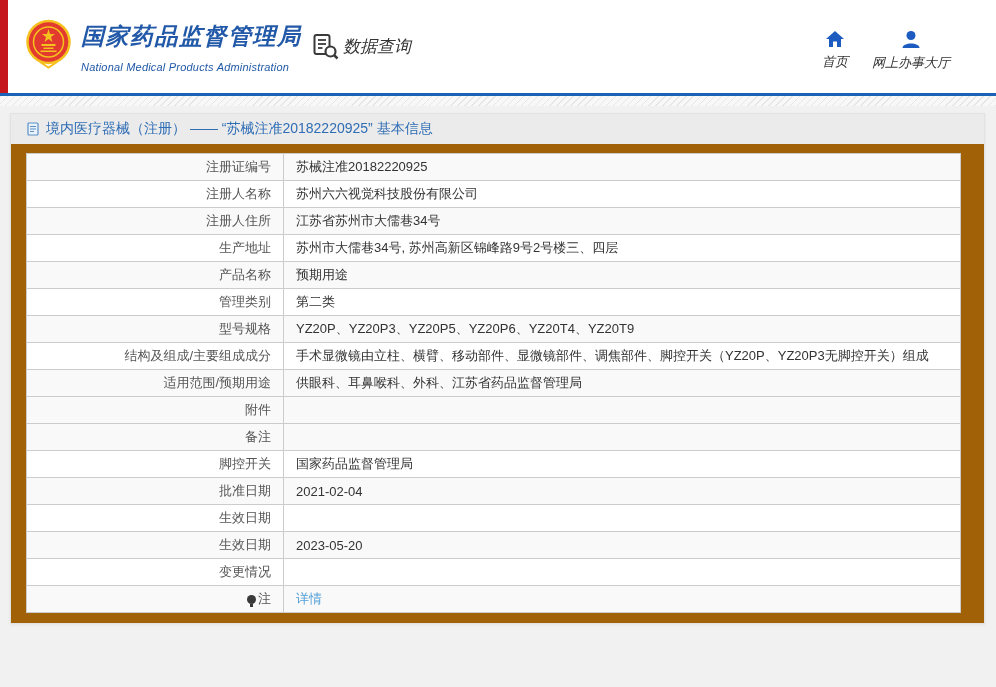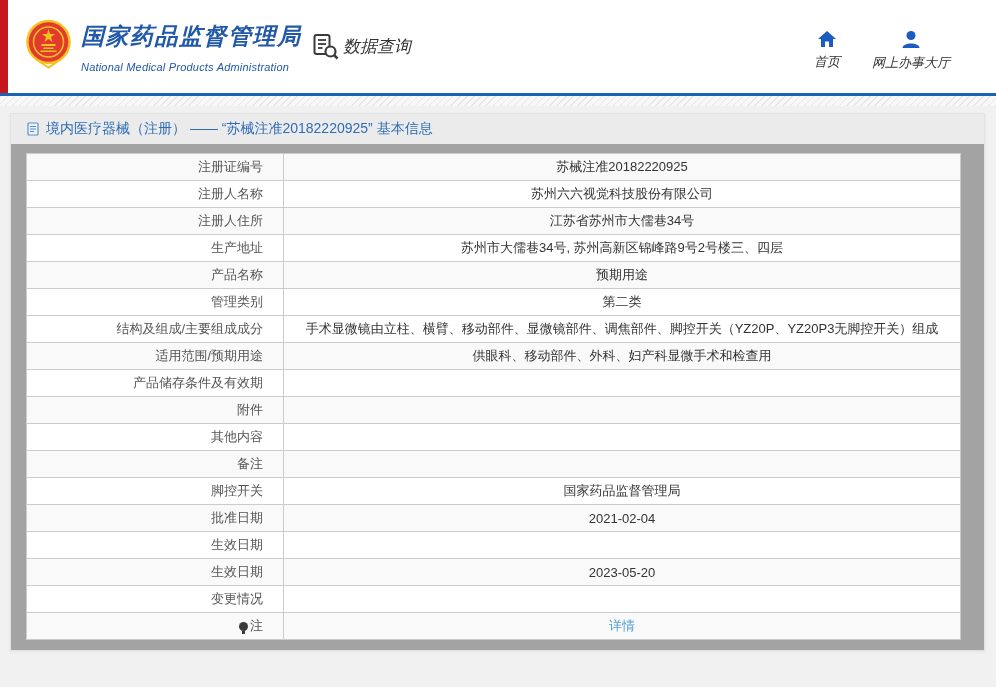--- a/index.html
+++ b/index.html
@@ -18,36 +18,36 @@
     font-family:"Liberation Sans","DejaVu Sans",sans-serif;
   }
   
   .header{position:relative;height:93px;background:#fff;font-style:italic;}
   .red-strip{position:absolute;left:0;top:0;width:8px;height:93px;background:var(--accent-red);}
   .brand{position:absolute;left:25px;top:19px;display:flex;align-items:flex-start;cursor:pointer;}
   .brand-text{margin-left:9px;margin-top:4px;}
   .brand-cn{font-size:23px;font-weight:bold;color:var(--brand-blue);letter-spacing:1.5px;line-height:1.15;}
   .brand-en{font-size:11px;color:var(--brand-blue);margin-top:12px;letter-spacing:.2px;}
   .section{position:absolute;left:312px;top:33px;display:flex;align-items:center;gap:4px;color:#333;font-size:17px;cursor:pointer;}
-  .nav{position:absolute;top:31px;right:46px;display:flex;gap:32px;}
+  .nav{position:absolute;top:31px;right:46px;display:flex;gap:24px;}
   .nav-item{display:flex;flex-direction:column;align-items:center;gap:6px;font-size:13px;color:#333;text-decoration:none;cursor:pointer;}
   
   .divider{height:3px;background:var(--divider-blue);}
   .hatch{height:10px;background-color:#f8f8f8;
     background-image:repeating-linear-gradient(135deg,rgba(110,110,110,.13) 0,rgba(110,110,110,.13) 1px,transparent 1px,transparent 5px);}
   
   .main{padding:7px 10px 0 10px;}
-  .card{width:975px;background:#a3a3a3;border:1px solid #e2e2e2;box-shadow:0 1px 3px rgba(0,0,0,.06);padding-bottom:10px;}
+  .card{width:975px;background:#a16207;border:1px solid #e2e2e2;box-shadow:0 1px 3px rgba(0,0,0,.06);padding-bottom:10px;}
   .card-title{height:30px;background:#ebebeb;display:flex;align-items:center;gap:7px;padding:0 16px;
     color:var(--title-blue);font-size:14px;}
   .table-wrap{margin:9px 23px 0 15px;}
   table{width:100%;border-collapse:collapse;table-layout:fixed;}
-  td{border:1px solid #ccc;height:27px;font-size:13px;padding:4px 20px;white-space:nowrap;overflow:hidden;}
+  td{border:1px solid #ccc;height:27px;font-size:13px;padding:4px 12px;white-space:nowrap;overflow:hidden;}
   td.label-cell{text-align:right;color:#555;}
-  td.value-cell{text-align:center;color:#333;}
+  td.value-cell{text-align:left;color:#333;}
   tr.odd{background:#f9f9f9;}
   tr.even{background:#fff;}
   a.detail-link{color:var(--link-blue);text-decoration:none;cursor:pointer;}
   
   .bulb{display:inline-block;width:9px;height:9px;background:#3a3a3a;border-radius:50%;position:relative;margin-right:2px;vertical-align:-1px;}
   .bulb::after{content:"";position:absolute;left:3px;bottom:-3px;width:3px;height:3px;background:#3a3a3a;}
 </style>
 </head>
 <body>
 
@@ -141,38 +141,34 @@
                 <td class="value-cell">苏州市大儒巷34号, 苏州高新区锦峰路9号2号楼三、四层</td>
               </tr>
               <tr class="odd">
                 <td class="label-cell">产品名称</td>
                 <td class="value-cell">预期用途</td>
               </tr>
               <tr class="even">
                 <td class="label-cell">管理类别</td>
                 <td class="value-cell">第二类</td>
               </tr>
+              <tr class="odd">
+                <td class="label-cell">型号规格</td>
+                <td class="value-cell">YZ20P、YZ20P3、YZ20P5、YZ20P6、YZ20T4、YZ20T9</td>
+              </tr>
               <tr class="even">
                 <td class="label-cell">结构及组成/主要组成成分</td>
                 <td class="value-cell">手术显微镜由立柱、横臂、移动部件、显微镜部件、调焦部件、脚控开关（YZ20P、YZ20P3无脚控开关）组成</td>
               </tr>
               <tr class="odd">
                 <td class="label-cell">适用范围/预期用途</td>
-                <td class="value-cell">供眼科、移动部件、外科、妇产科显微手术和检查用</td>
-              </tr>
-              <tr class="even">
-                <td class="label-cell">产品储存条件及有效期</td>
-                <td class="value-cell"></td>
+                <td class="value-cell">供眼科、耳鼻喉科、外科、江苏省药品监督管理局</td>
               </tr>
               <tr class="odd">
                 <td class="label-cell">附件</td>
-                <td class="value-cell"></td>
-              </tr>
-              <tr class="even">
-                <td class="label-cell">其他内容</td>
                 <td class="value-cell"></td>
               </tr>
               <tr class="odd">
                 <td class="label-cell">备注</td>
                 <td class="value-cell"></td>
               </tr>
               <tr class="even">
                 <td class="label-cell">脚控开关</td>
                 <td class="value-cell">国家药品监督管理局</td>
               </tr>

